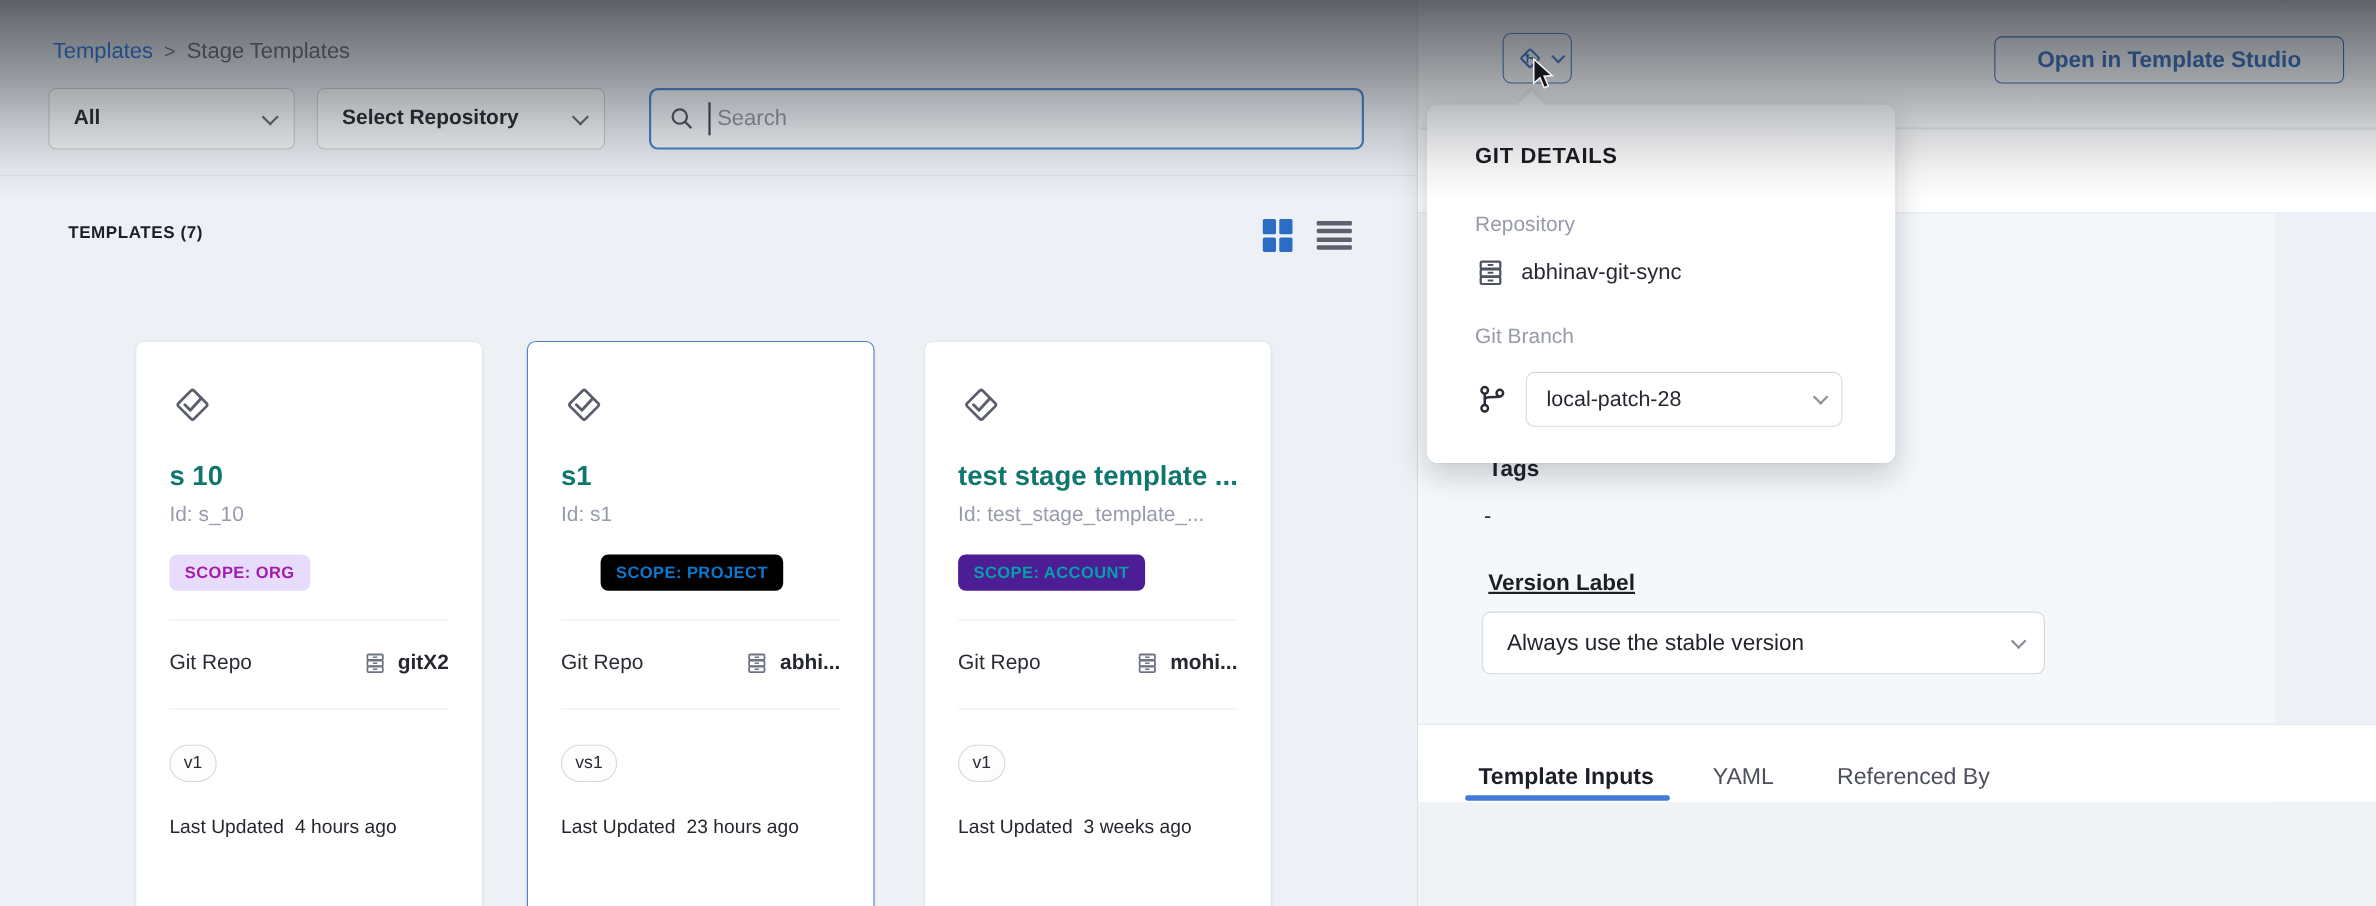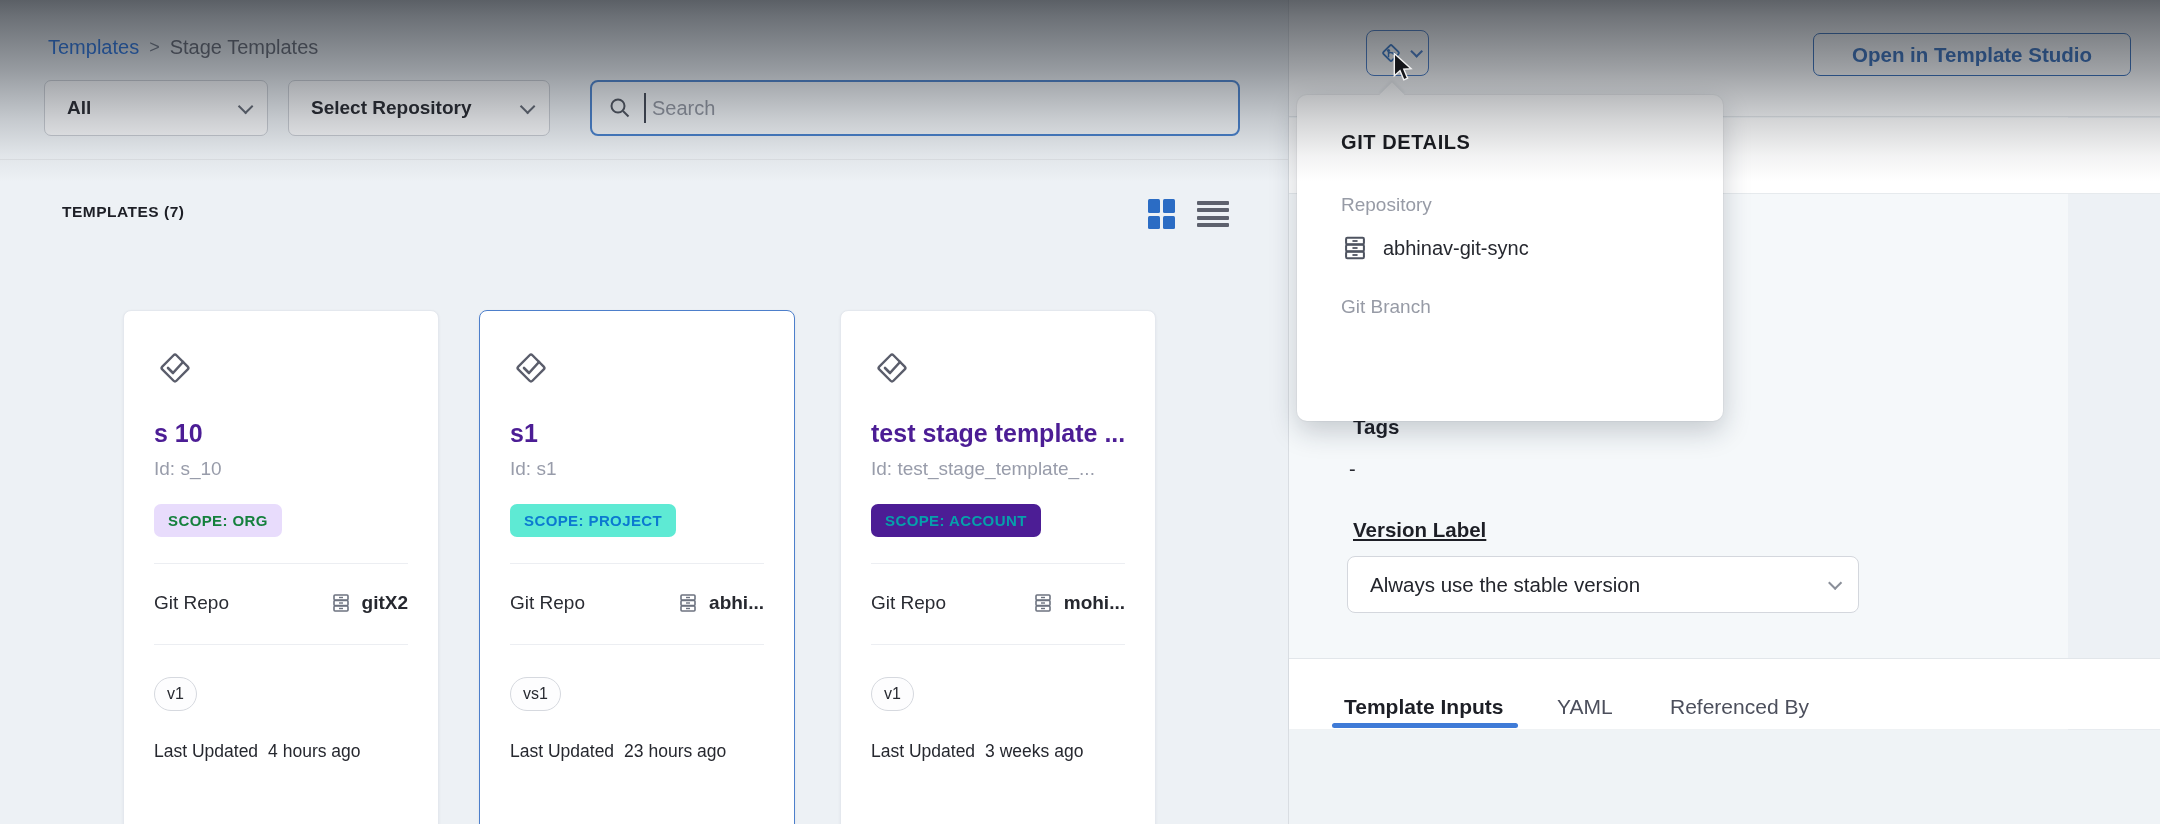--- a/index.html
+++ b/index.html
@@ -57,25 +57,25 @@
   .list-ic span { height:4.2px; background:#5d616d; border-radius:1px; }
 
   
   .card {
     position:absolute; top:310px; width:316px; height:600px; background:#ffffff;
     border:1px solid #e4e8ee; border-radius:8px; box-shadow:0 1px 3px rgba(20,30,60,.06);
     padding:36px 30px; cursor:pointer;
   }
   .card.selected { border:1.6px solid #4d7fcb; }
   .tpl-icon { width:42px; height:42px; }
-  .card-title { margin-top:30px; font-size:25px; font-weight:700; color:#4c1d95; white-space:nowrap; overflow:hidden; }
+  .card-title { margin-top:30px; font-size:25px; font-weight:700; color:#0f766e; white-space:nowrap; overflow:hidden; }
   .card-id { margin-top:10px; font-size:19px; color:#989caa; white-space:nowrap; overflow:hidden; }
   .scope-badge { display:inline-block; margin-top:24px; padding:8px 14px; border-radius:7px; font-size:15px; font-weight:700; letter-spacing:.4px; }
-  .scope-org { background:#e8dcfc; color:#15803d; }
-  .scope-project { background:#5eead4; color:#0b79d0; }
+  .scope-org { background:#e8dcfc; color:#a21caf; }
+  .scope-project { background:#000000; color:#0b79d0;margin-left:36px; }
   .scope-account { background:#4c1d95; color:#06a0ab; }
   .card-div { height:1px; background:#eceef2; margin-top:26px; }
   .repo-row { margin-top:28px; display:flex; align-items:center; }
   .repo-label { font-size:19px; color:#2a2c33; }
   .repo-val { margin-left:auto; display:flex; align-items:center; gap:10px; font-size:19px; font-weight:700; color:#26282f; max-width:118px; }
   .repo-val .txt { white-space:nowrap; overflow:hidden; }
   .card-div2 { height:1px; background:#eceef2; margin-top:30px; }
   .ver-chip { display:inline-block; margin-top:32px; padding:7px 12px; border:1px solid #d6d9df; border-radius:17px; font-size:16px; color:#2a2c33; background:#fdfdfe; }
   .updated { margin-top:30px; font-size:17.5px; color:#26282f; display:flex; gap:10px; }
 
@@ -303,20 +303,32 @@
         <rect x="4" y="3" width="14" height="5" rx="1" fill="none" stroke="#4e5360" stroke-width="1.6"></rect>
         <rect x="4" y="8.5" width="14" height="5" rx="1" fill="none" stroke="#4e5360" stroke-width="1.6"></rect>
         <rect x="4" y="14" width="14" height="5" rx="1" fill="none" stroke="#4e5360" stroke-width="1.6"></rect>
         <line x1="9" y1="5.5" x2="13" y2="5.5" stroke="#4e5360" stroke-width="1.4"></line>
         <line x1="9" y1="11" x2="13" y2="11" stroke="#4e5360" stroke-width="1.4"></line>
         <line x1="9" y1="16.5" x2="13" y2="16.5" stroke="#4e5360" stroke-width="1.4"></line>
       </svg>
       <span>abhinav-git-sync</span>
     </div>
     <div class="popup-label" style="margin-top:34px;">Git Branch</div>
+    <div class="branch-row">
+      <svg width="30" height="30" viewBox="0 0 24 24">
+        <circle cx="7" cy="5.5" r="2.4" fill="none" stroke="#2a2d35" stroke-width="1.8"></circle>
+        <circle cx="7" cy="18.5" r="2.4" fill="none" stroke="#2a2d35" stroke-width="1.8"></circle>
+        <circle cx="18" cy="7.5" r="2.4" fill="none" stroke="#2a2d35" stroke-width="1.8"></circle>
+        <path d="M7 8 v8 M7 12.5 c0 -3.5 11 -1.5 11 -2.6" fill="none" stroke="#2a2d35" stroke-width="1.8"></path>
+      </svg>
+      <div class="branch-select">
+        <span>local-patch-28</span>
+        <span class="chev"></span>
+      </div>
+    </div>
   </div>
 
   <div class="sec-heading" style="left:64px; top:415px;">Tags</div>
   <div class="sec-value" style="left:60px; top:458px;">-</div>
 
   <div class="sec-heading" style="left:64px; top:518px;text-decoration:underline;">Version Label</div>
   <div class="version-select">
     <span>Always use the stable version</span>
     <span class="chev"></span>
   </div>

